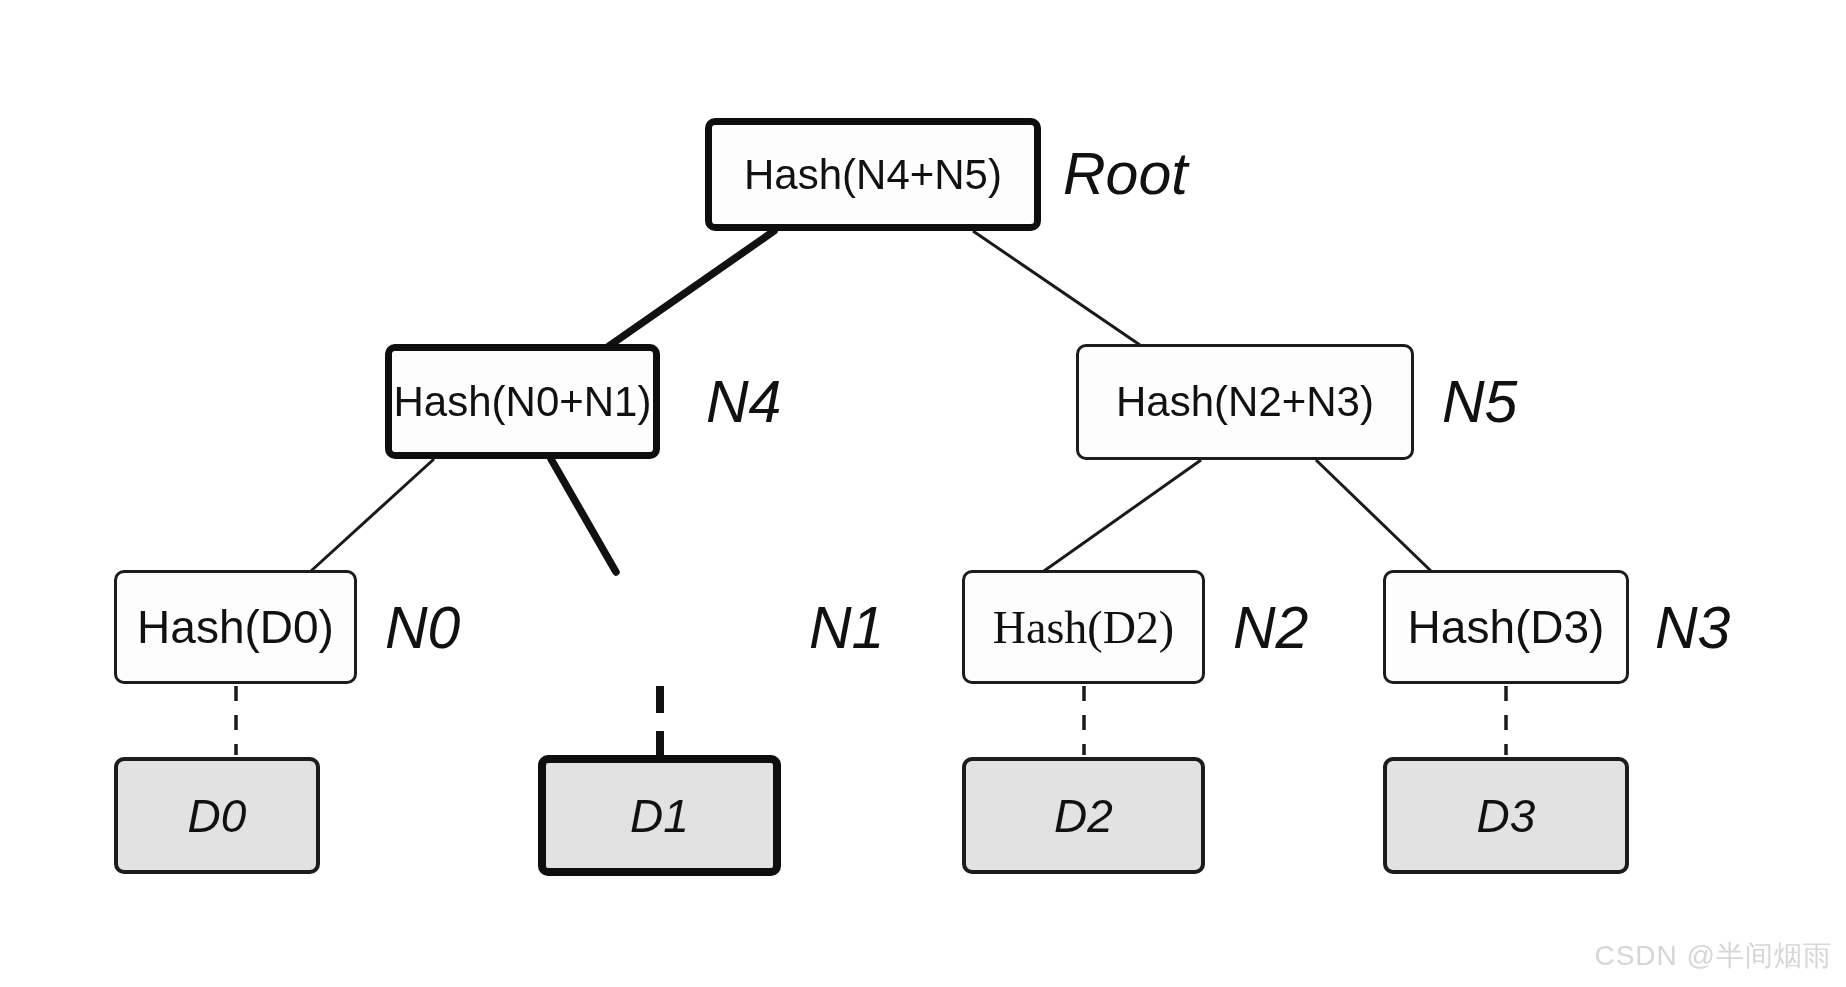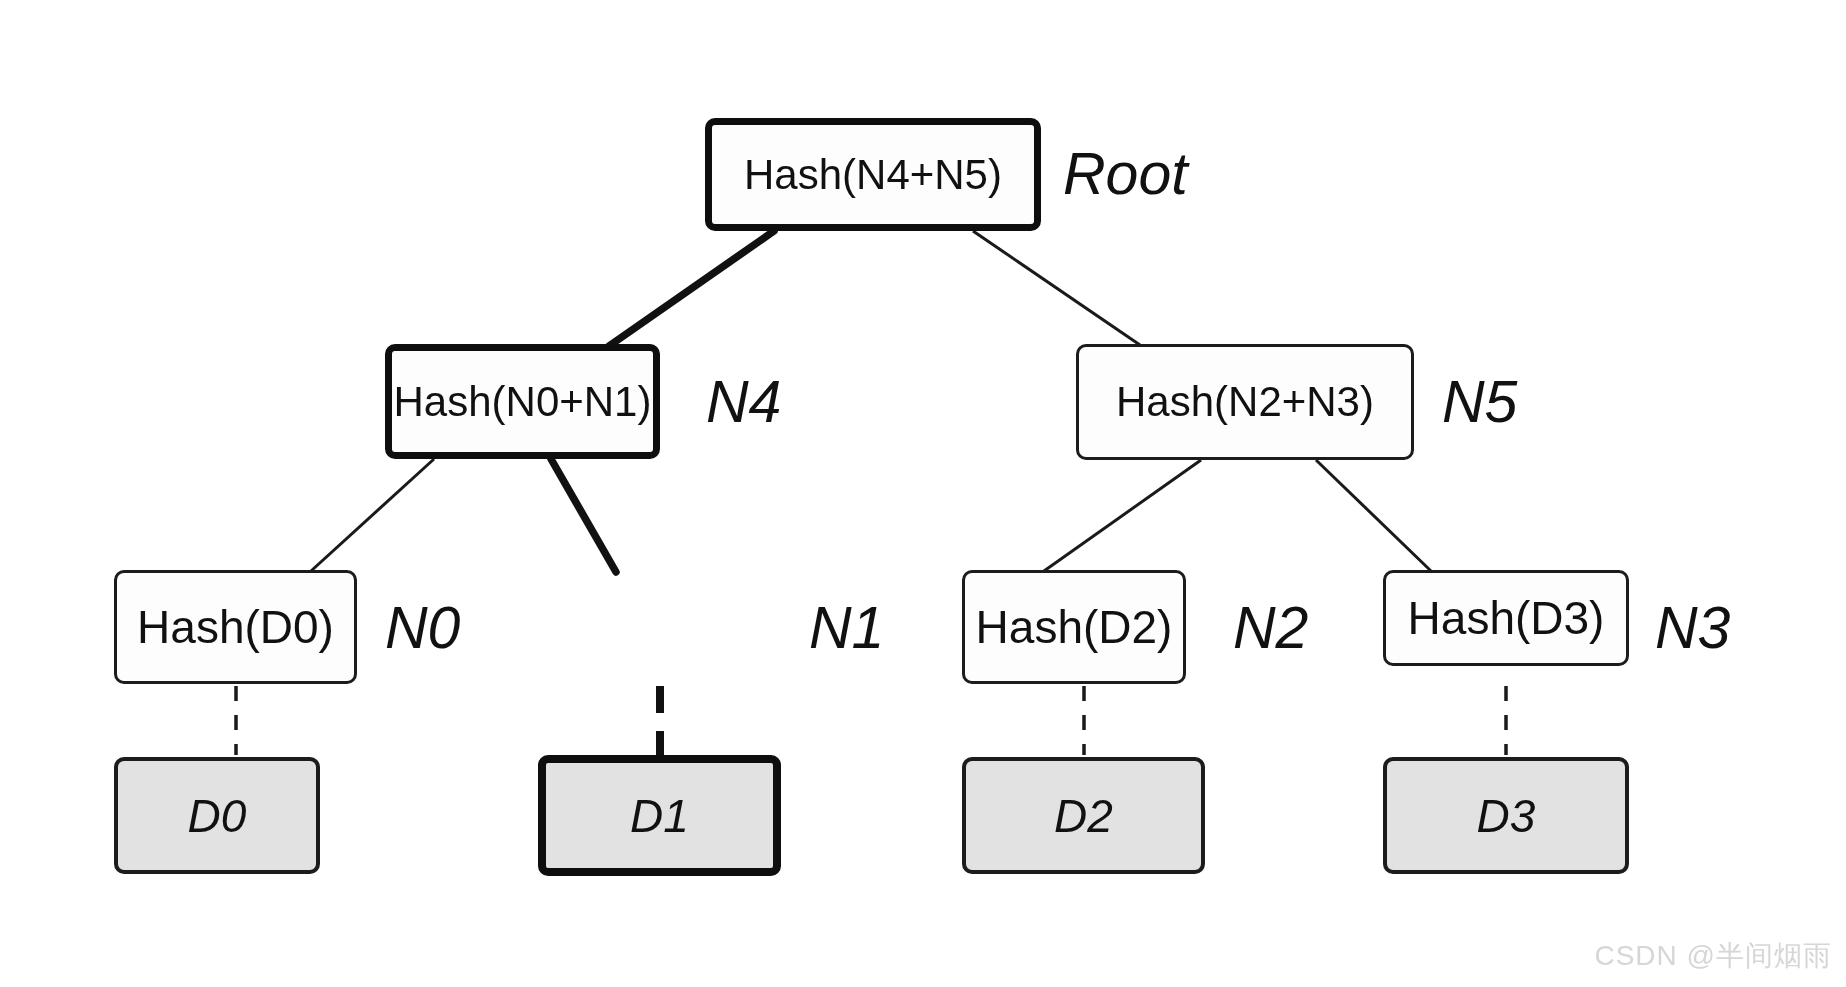--- a/index.html
+++ b/index.html
@@ -106,26 +106,26 @@
   </div>
   <div class="side-label" style="left:1442px; top:374px;">N5</div>
 
   <div class="node leaf" style="left:114px; top:570px; width:243px; height:114px;">
     <span class="node-text">Hash(D0)</span>
   </div>
   <div class="side-label" style="left:385px; top:600px;">N0</div>
 
   <div class="side-label" style="left:809px; top:600px;">N1</div>
 
-  <div class="node leaf" style="left:962px; top:570px; width:224px; height:114px;">
+  <div class="node leaf" style="left:962px; top:570px; width:243px; height:114px;font-family:Liberation Serif, serif;">
     <span class="node-text">Hash(D2)</span>
   </div>
   <div class="side-label" style="left:1233px; top:600px;">N2</div>
 
-  <div class="node leaf" style="left:1383px; top:570px; width:246px; height:96px;">
+  <div class="node leaf" style="left:1383px; top:570px; width:246px; height:114px;">
     <span class="node-text">Hash(D3)</span>
   </div>
   <div class="side-label" style="left:1655px; top:600px;font-style:italic;">N3</div>
 
   <div class="node data" style="left:114px; top:757px; width:206px; height:117px;">
     <span class="node-text">D0</span>
   </div>
   <div class="node data bold" style="left:538px; top:755px; width:243px; height:121px;">
     <span class="node-text">D1</span>
   </div>

